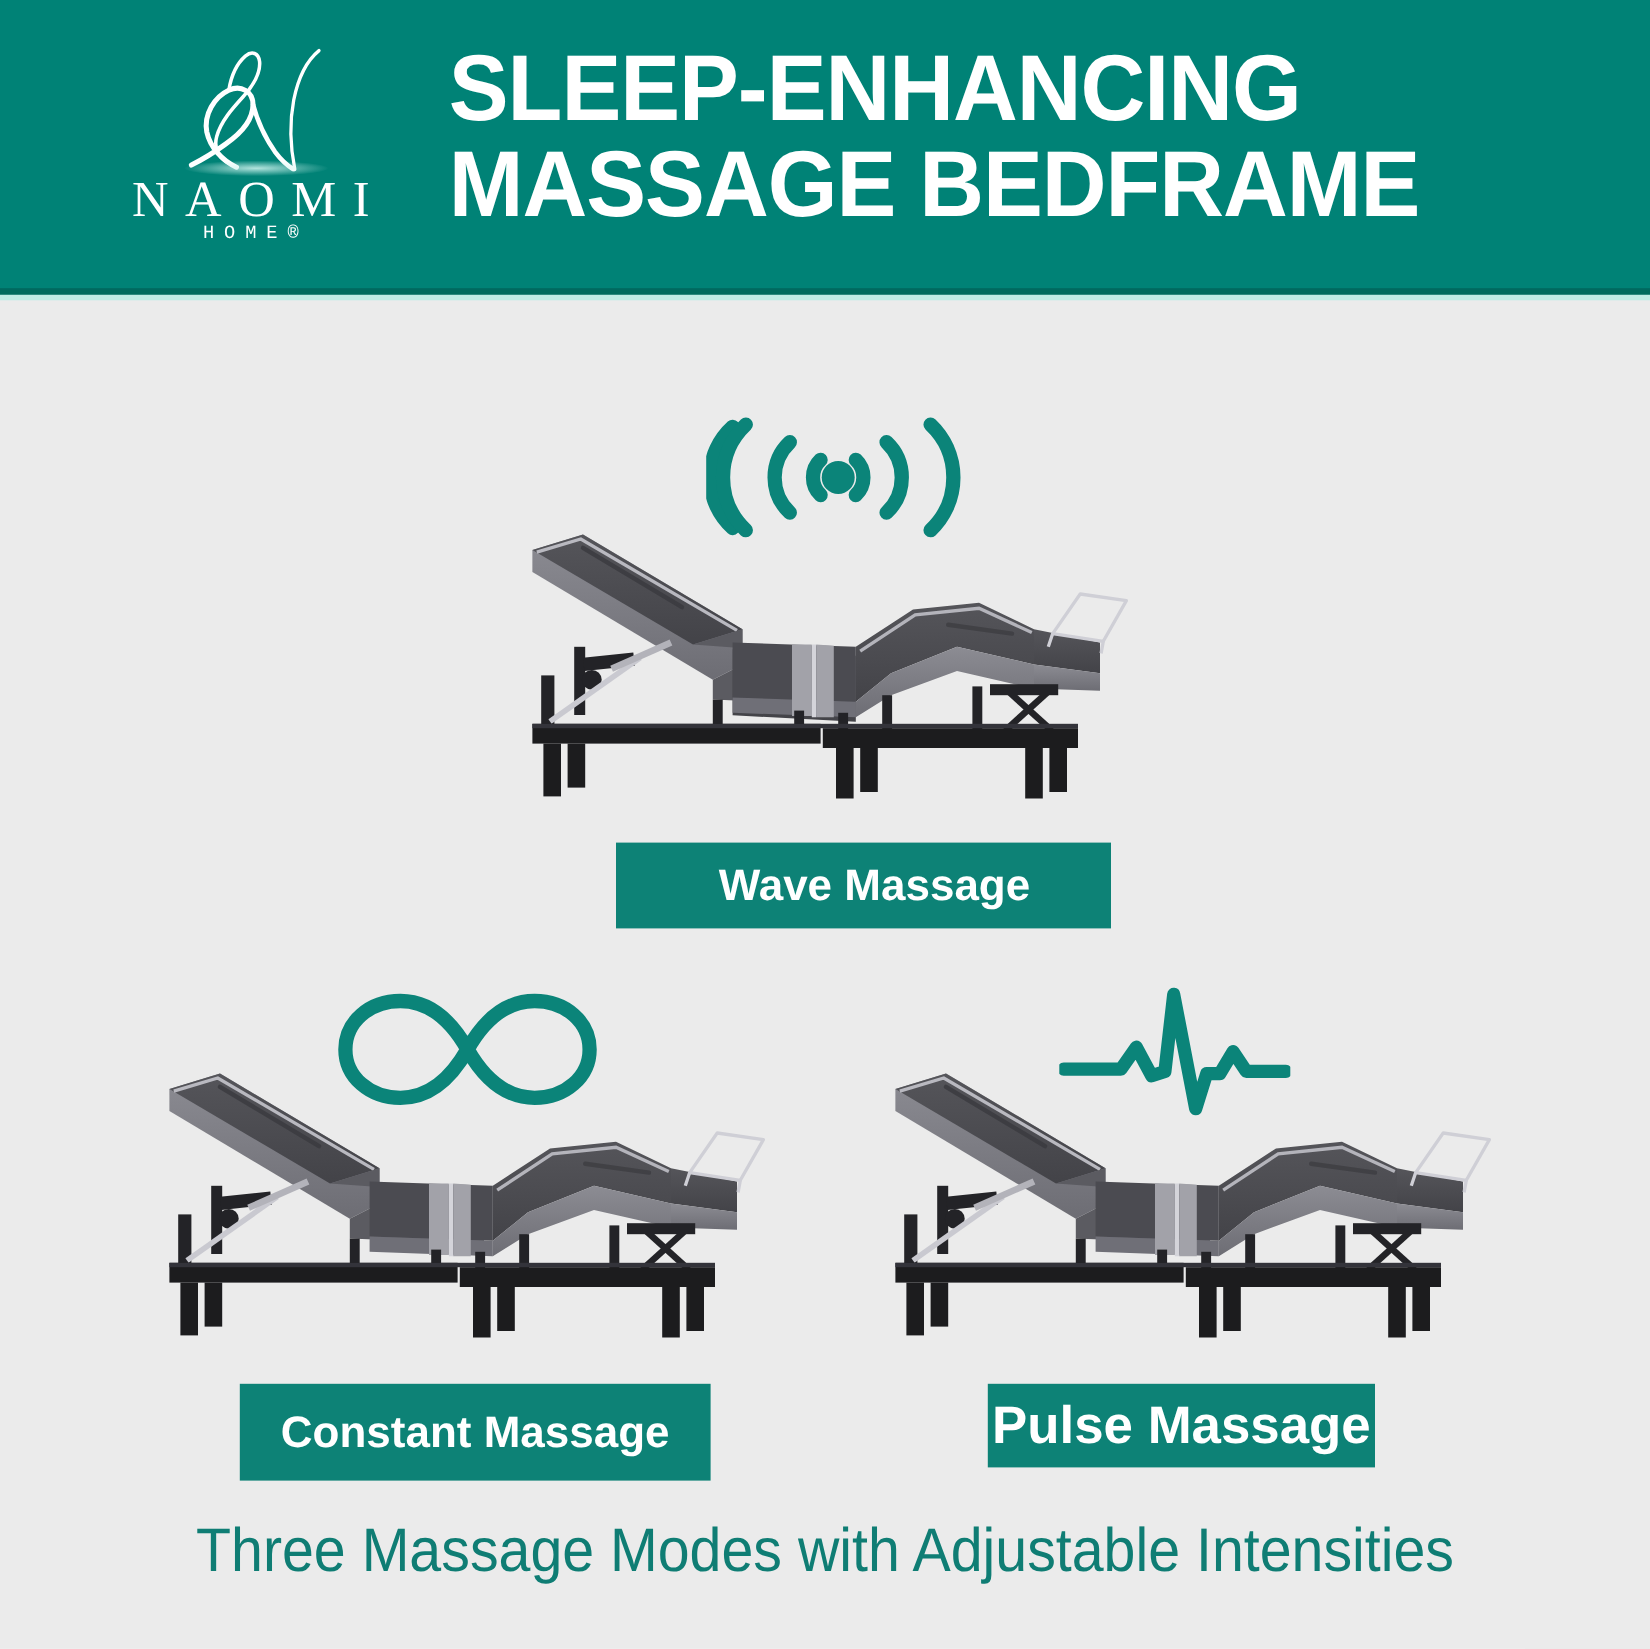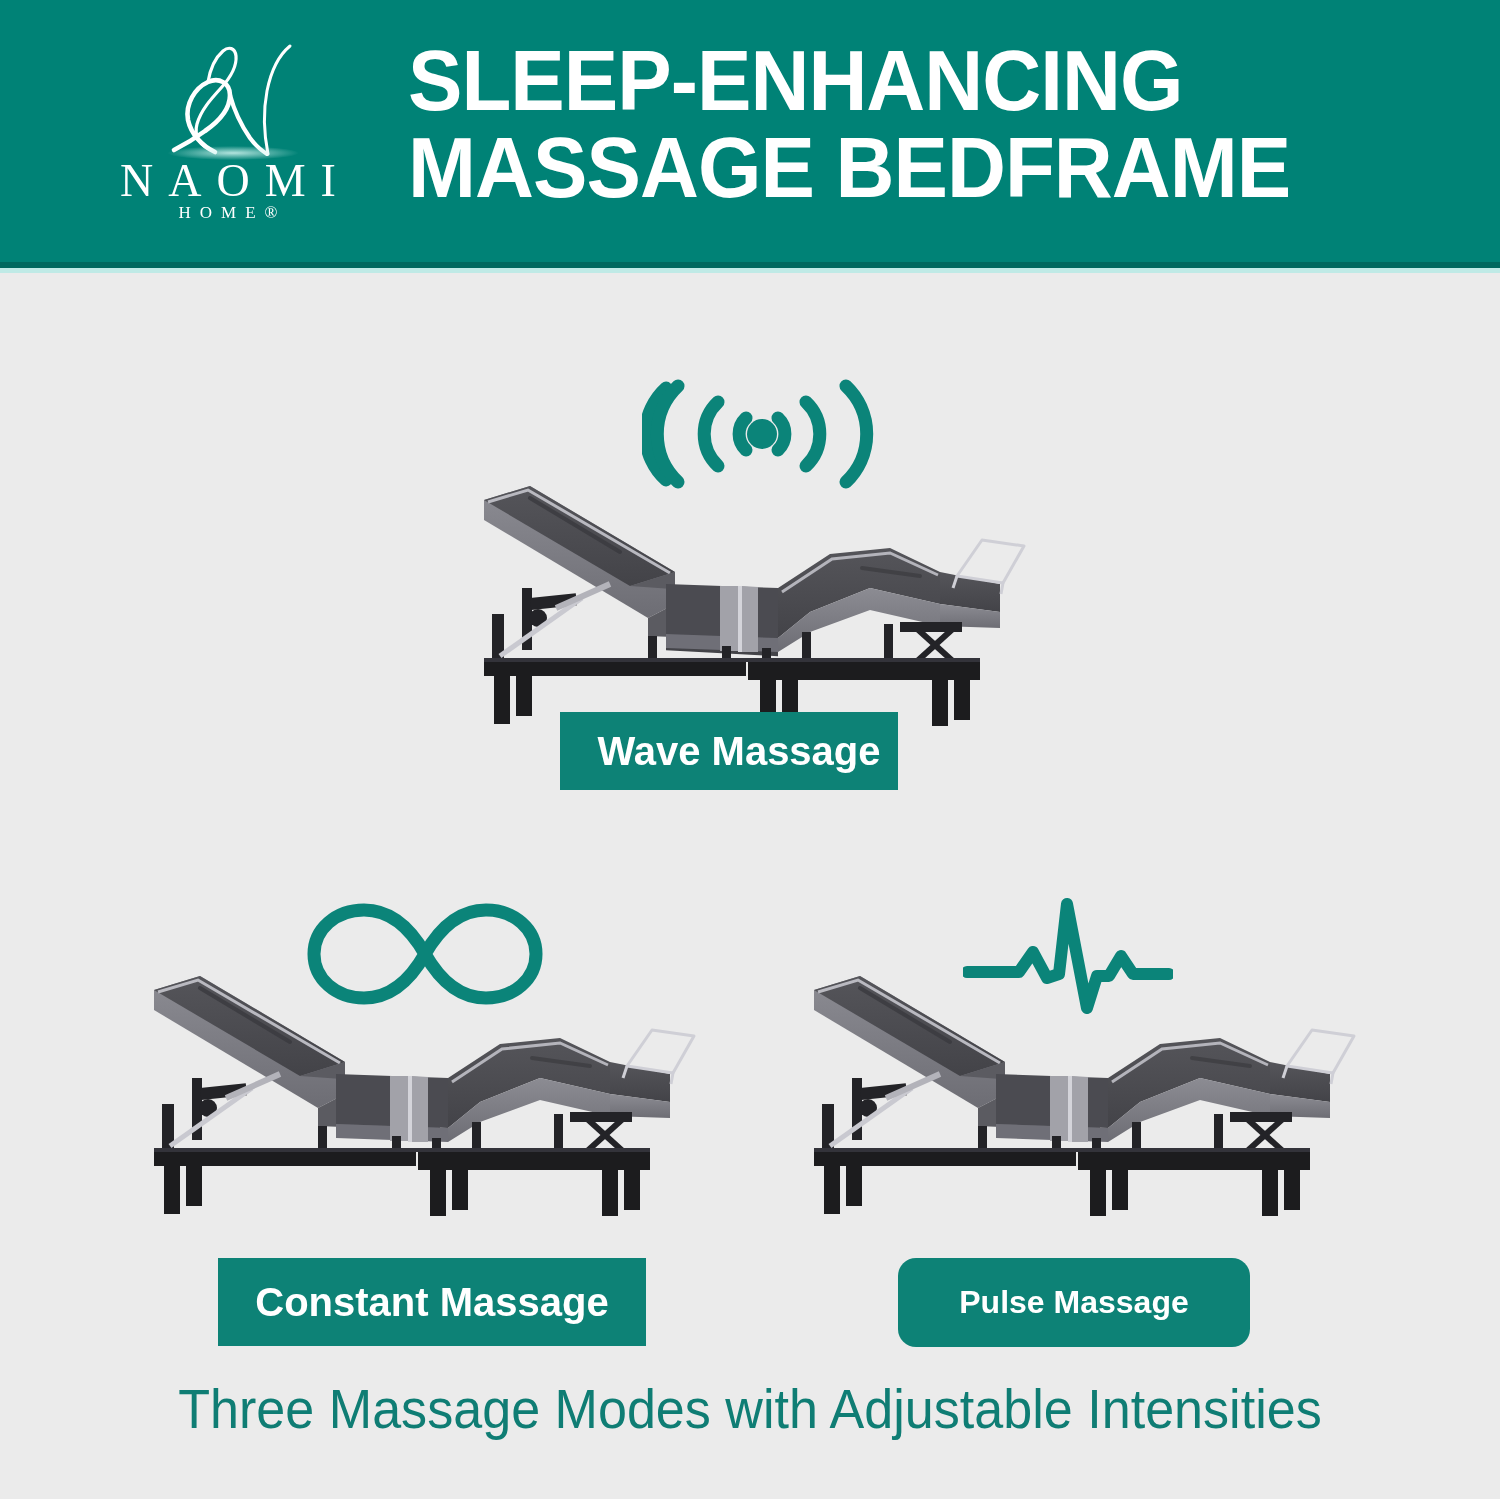--- a/index.html
+++ b/index.html
@@ -77,21 +77,21 @@
     text-indent: 15px;
     color: #ffffff;
     line-height: 1;
   }
   #logo-sub {
     position: absolute;
     left: 0;
     top: 166px;
     width: 300px;
     text-align: center;
-    font-family: Liberation Serif, serif;
+    font-family: Liberation Mono, monospace;
     font-size: 17px;
     letter-spacing: 9px;
     text-indent: 9px;
     color: #ffffff;
     line-height: 1;
   }
 
   #header-title {
     position: absolute;
     left: 408px;
@@ -116,25 +116,25 @@
     background: #0d8276;
     color: #ffffff;
     font-family: "Liberation Sans", sans-serif;
     font-weight: bold;
     display: flex;
     align-items: center;
     justify-content: center;
     box-sizing: border-box;
   }
   #wave-icon   { position: absolute; left: 642px; top: 378px; width: 240px; height: 112px; }
-  #label-wave  { left: 560px; top: 712px; width: 338px; height: 78px; font-size: 40px; padding-left: 20px; }
+  #label-wave  { left: 560px; top: 766px; width: 450px; height: 78px; font-size: 40px; padding-left: 20px; }
   #constant-icon  { position: absolute; left: 300px; top: 902px; width: 250px; height: 104px; }
   #label-constant { left: 218px; top: 1258px; width: 428px; height: 88px; font-size: 40px; }
   #pulse-icon  { position: absolute; left: 963px; top: 896px; width: 210px; height: 118px; }
-  #label-pulse { left: 898px; top: 1258px; width: 352px; height: 89px; font-size: 32px; border-radius: 18px; }
+  #label-pulse { left: 898px; top: 1258px; width: 352px; height: 76px; font-size: 48px; }
 
   #footer-caption {
     position: absolute;
     left: 0;
     top: 1378px;
     width: 1500px;
     text-align: center;
     color: #0f7d74;
     font-family: "Liberation Sans Narrow", "Liberation Sans", sans-serif;
     font-size: 56px;

